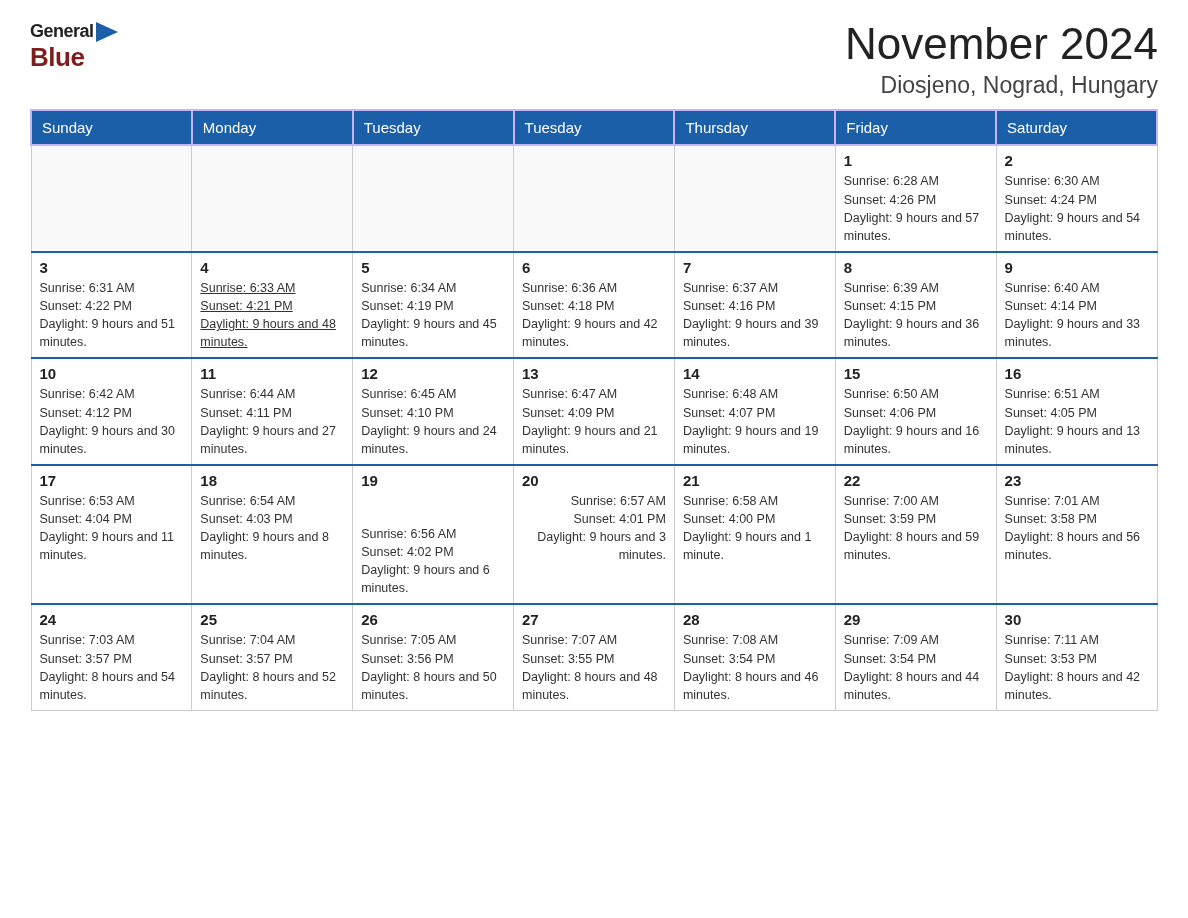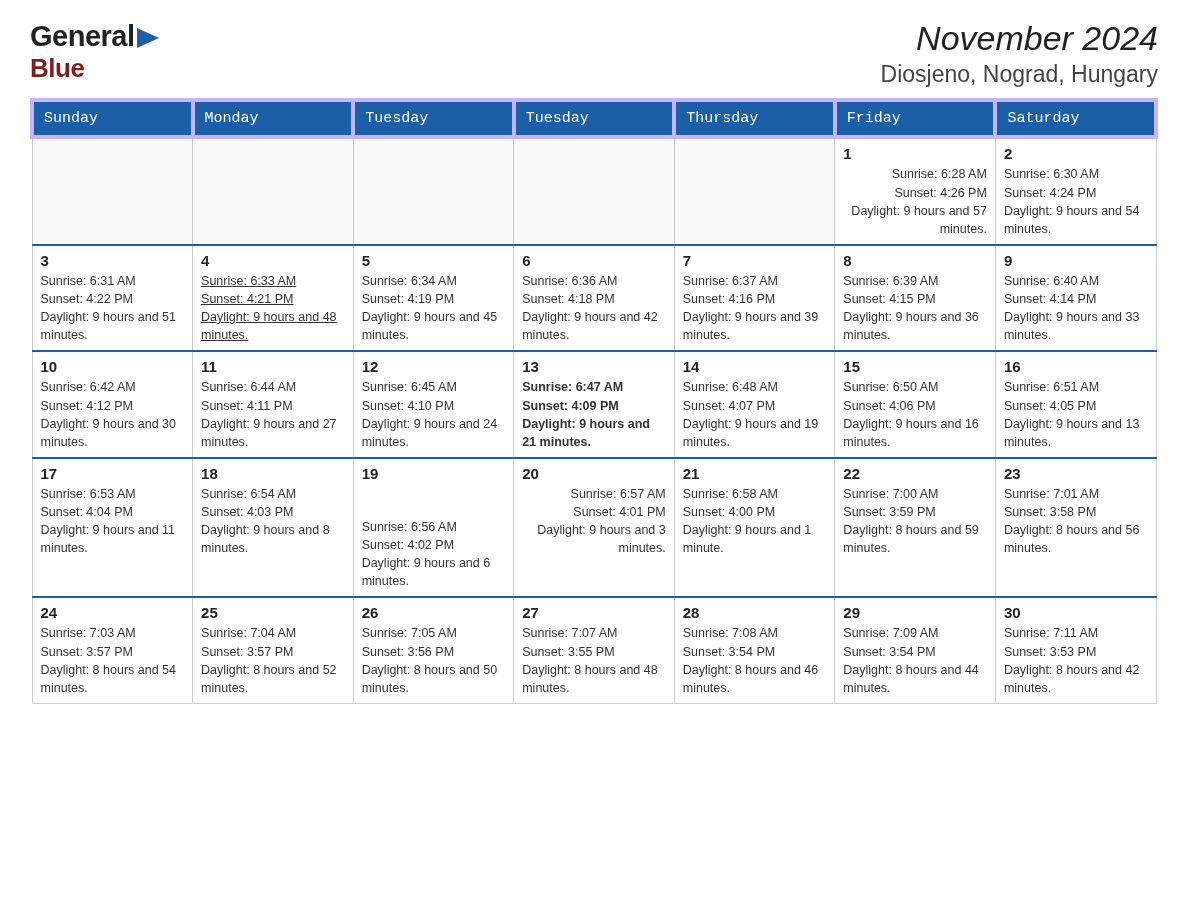--- a/index.html
+++ b/index.html
@@ -16,62 +16,60 @@
       justify-content: space-between;
       align-items: flex-start;
       margin-bottom: 10px;
     }
     .logo {
       display: flex;
       flex-direction: column;
       align-items: flex-start;
     }
     .logo-general {
-      font-size: 29px;
+      font-size: 18px;
       font-weight: bold;
       color: #222;
       letter-spacing: -0.5px;
     }
     .logo-blue {
       font-size: 26px;
       font-weight: bold;
       color: #7f1d1d;
       letter-spacing: -0.5px;
       display: flex;
       align-items: center;
     }
     .title-area {
       text-align: right;
     }
     .month-title {
-      font-size: 34px;
+      font-size: 44px;
       font-weight: normal;
       color: #222;
       line-height: 1.1;
-      font-style: italic;
     }
     .location {
       font-size: 23px;
       color: #444;
       margin-top: 4px;
     }
     .calendar {
       width: 100%;
       border-collapse: collapse;
       margin-top: 10px;
     }
     .calendar th {
       background: #1a5fa8;
       color: #fff;
       font-size: 15px;
       font-weight: normal;
       padding: 8px 10px;
       text-align: left;
-      border: 4px solid #c4b5fd;
-      font-family: Liberation Mono, monospace;
+      border: 2px solid #c4b5fd;
     }
     .calendar td {
       vertical-align: top;
       border: 1px solid #ccc;
       padding: 6px 8px;
       width: 14.28%;
       min-height: 110px;
       font-size: 13px;
       color: #222;
     }
@@ -129,21 +127,21 @@
   </thead>
   <tbody id="calendar-body">
   <tr>
         <td class="empty-cell"></td>
         <td class="empty-cell"></td>
         <td class="empty-cell"></td>
         <td class="empty-cell"></td>
         <td class="empty-cell"></td>
         <td>
           <span class="day-num">1</span>
-          <div class="day-info" style="white-space: pre-line; text-align: right;">Sunrise: 6:28 AM
+          <div class="day-info" style="white-space: pre-line;">Sunrise: 6:28 AM
 Sunset: 4:26 PM
 Daylight: 9 hours and 57 minutes.</div>
         </td>
         <td>
           <span class="day-num">2</span>
           <div class="day-info" style="white-space: pre-line;">Sunrise: 6:30 AM
 Sunset: 4:24 PM
 Daylight: 9 hours and 54 minutes.</div>
         </td>
       </tr>
@@ -205,21 +203,21 @@
 Daylight: 9 hours and 27 minutes.</div>
         </td>
         <td>
           <span class="day-num">12</span>
           <div class="day-info" style="white-space: pre-line;">Sunrise: 6:45 AM
 Sunset: 4:10 PM
 Daylight: 9 hours and 24 minutes.</div>
         </td>
         <td>
           <span class="day-num">13</span>
-          <div class="day-info" style="white-space: pre-line; font-weight: bold;">Sunrise: 6:47 AM
+          <div class="day-info" style="white-space: pre-line;">Sunrise: 6:47 AM
 Sunset: 4:09 PM
 Daylight: 9 hours and 21 minutes.</div>
         </td>
         <td>
           <span class="day-num">14</span>
           <div class="day-info" style="white-space: pre-line;">Sunrise: 6:48 AM
 Sunset: 4:07 PM
 Daylight: 9 hours and 19 minutes.</div>
         </td>
         <td>

